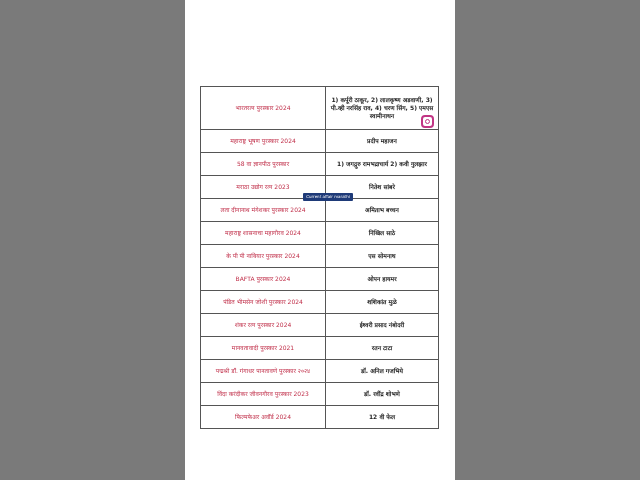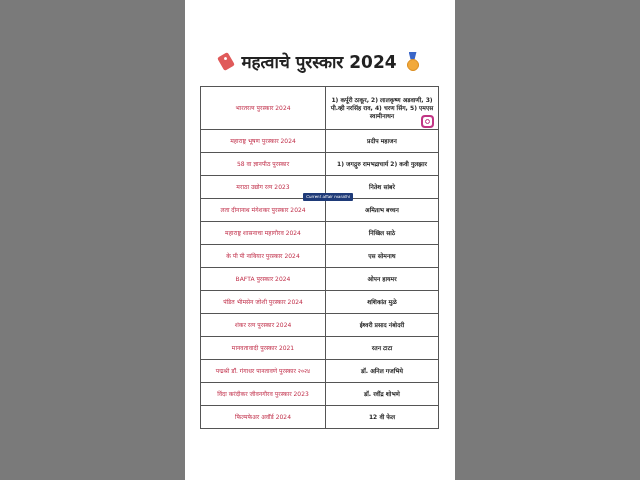--- a/index.html
+++ b/index.html
@@ -61,28 +61,20 @@
     .watermark {
       position: absolute; left: 118px; top: 193px; width: 50px; height: 8px;
       background: #1e3a78; color: #fff; font-size: 4px; line-height: 8px;
       text-align: center; border-radius: 1px;
     }
   </style>
 </head>
 <body>
 
 <div class="page">
-  <div class="title">
-    <span class="tag-icon"></span>
-    <span>महत्वाचे पुरस्कार 2024</span>
-    <span class="medal-icon">
-        <span class="ribbon"></span>
-        <span class="coin"></span>
-      </span>
-  </div>
 
   <table>
     <tbody>
       <tr class="first">
           <td class="award">भारतरत्न पुरस्कार 2024</td>
           <td class="winner">1) कर्पूरी ठाकूर, 2) लालकृष्ण अडवाणी, 3) पी.व्ही नरसिंह राव, 4) चरण सिंग, 5) एमएस स्वामीनाथन</td>
         </tr>
       <tr>
           <td class="award">महाराष्ट्र भूषण पुरस्कार 2024</td>
           <td class="winner">प्रदीप महाजन</td>

